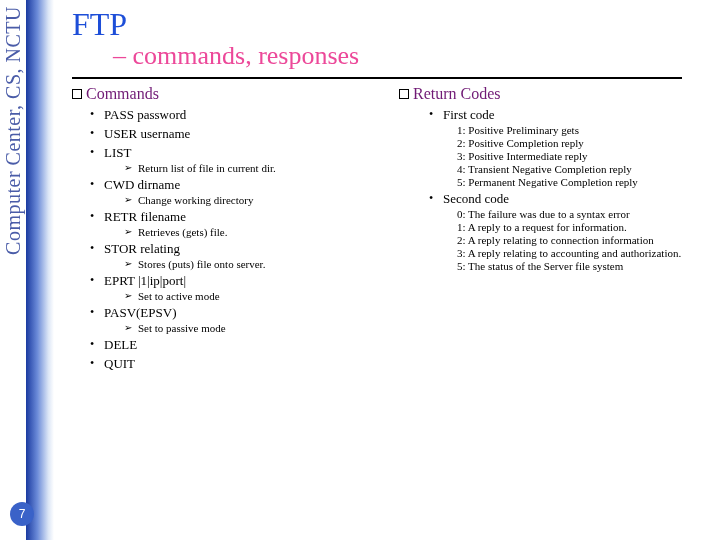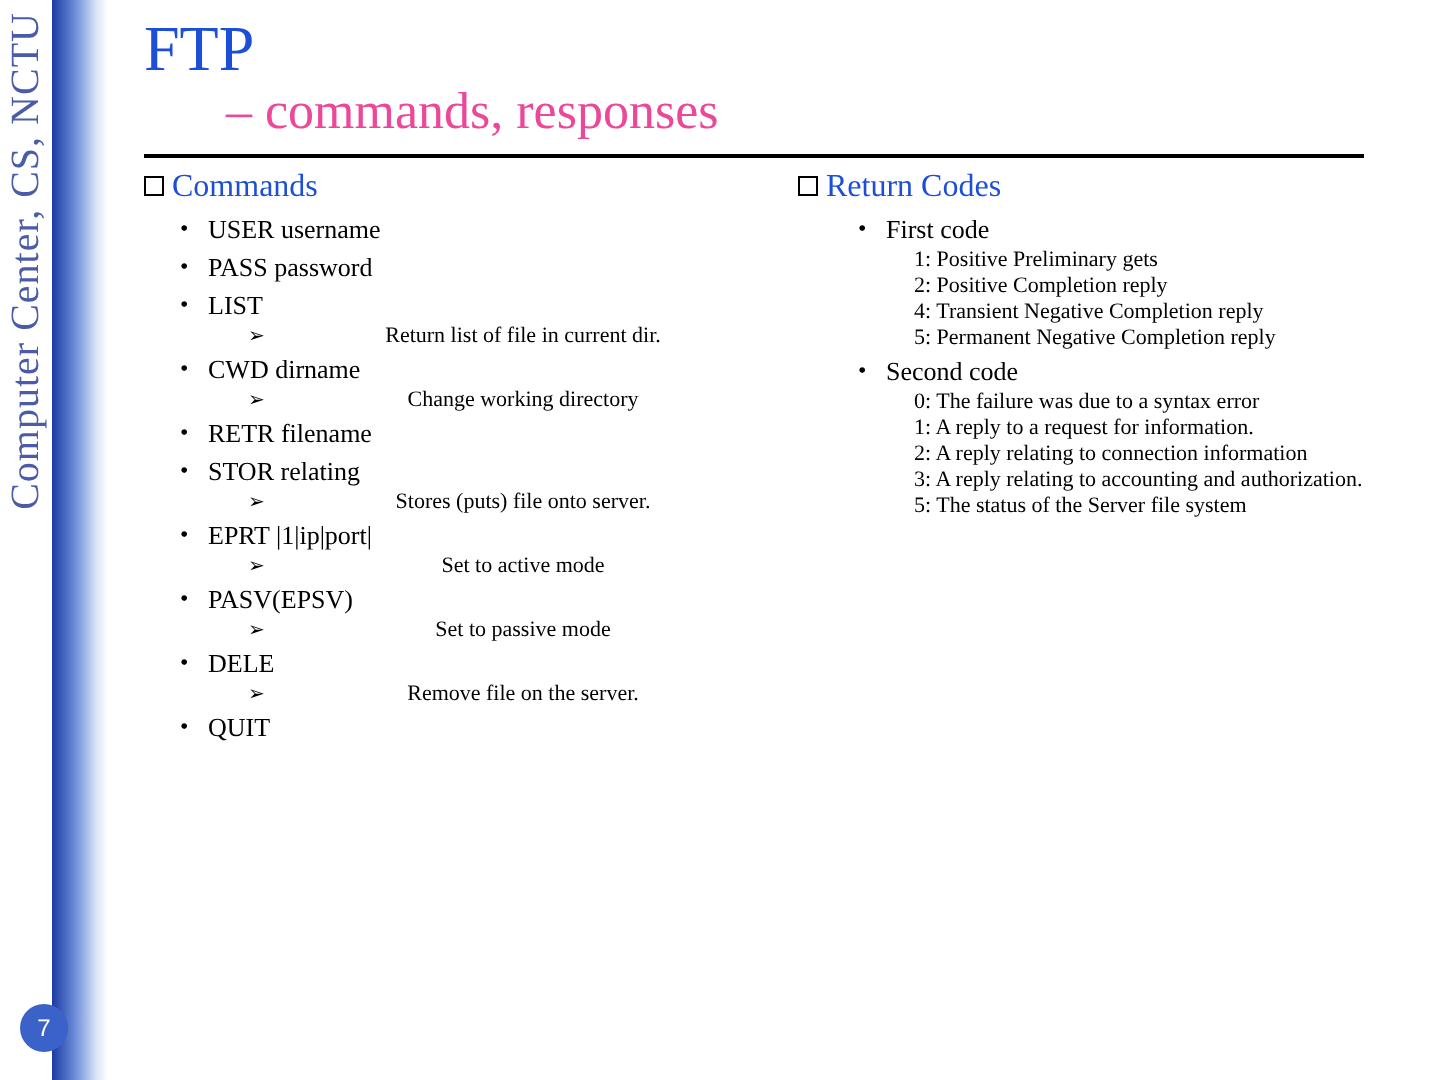--- a/index.html
+++ b/index.html
@@ -72,21 +72,21 @@
     width: 610px;
   }
   .cols {
     display: flex;
     gap: 14px;
     font-size: 12px;
   }
   .col { flex: 1 1 0; }
   .sec-head {
     font-size: 16px;
-    color: #1d4ed8;
+    color: #701a75;
     margin-bottom: 4px;
     font-family: "Times New Roman", serif;
   }
   .sec-head .sq {
     display: inline-block;
     width: 10px;
     height: 10px;
     border: 1.5px solid #000;
     margin-right: 4px;
     position: relative;
@@ -95,21 +95,21 @@
   ul.top { list-style: none; padding-left: 18px; }
   ul.top > li { position: relative; padding-left: 14px; margin: 3px 0; }
   ul.top > li::before {
     content: "•";
     position: absolute;
     left: 0;
     top: 0;
     font-size: 12px;
   }
   ul.sub { list-style: none; padding-left: 20px; margin-top: 1px; }
-  ul.sub > li { position: relative; padding-left: 14px; margin: 1px 0; font-size: 11px; text-align: center; }
+  ul.sub > li { position: relative; padding-left: 14px; margin: 1px 0; font-size: 11px; }
   ul.sub > li::before {
     content: "➢";
     position: absolute;
     left: 0;
     top: 0;
     font-size: 10px;
   }
   .codes { list-style: none; padding-left: 14px; font-size: 11px; }
   .codes li { margin: 1px 0; }
   .cmd-text { font-family: "Times New Roman", serif; font-size: 13px; }
@@ -123,65 +123,66 @@
 <div class="page-num">7</div>
 
 <div class="content">
   <div class="title-main">FTP</div>
   <div class="title-sub">– commands, responses</div>
   <hr class="hr">
   <div class="cols">
     <div class="col">
       <div class="sec-head"><span class="sq"></span><span>Commands</span></div>
       <ul class="top">
+        <li><span class="cmd-text">PASS password</span></li>
         <li><span class="cmd-text">USER username</span></li>
-        <li><span class="cmd-text">PASS password</span></li>
         <li><span class="cmd-text">LIST</span>
           <ul class="sub">
               <li>Return list of file in current dir.</li>
             </ul>
         </li>
         <li><span class="cmd-text">CWD dirname</span>
           <ul class="sub">
               <li>Change working directory</li>
             </ul>
         </li>
         <li><span class="cmd-text">RETR filename</span>
+          <ul class="sub">
+              <li>Retrieves (gets) file.</li>
+            </ul>
         </li>
         <li><span class="cmd-text">STOR relating</span>
           <ul class="sub">
               <li>Stores (puts) file onto server.</li>
             </ul>
         </li>
         <li><span class="cmd-text">EPRT |1|ip|port|</span>
           <ul class="sub">
               <li>Set to active mode</li>
             </ul>
         </li>
         <li><span class="cmd-text">PASV(EPSV)</span>
           <ul class="sub">
               <li>Set to passive mode</li>
             </ul>
         </li>
         <li><span class="cmd-text">DELE</span>
-          <ul class="sub">
-              <li>Remove file on the server.</li>
-            </ul>
         </li>
         <li><span class="cmd-text">QUIT</span></li>
       </ul>
     </div>
 
     <div class="col col-right">
       <div class="sec-head"><span class="sq"></span><span>Return Codes</span></div>
       <ul class="top">
         <li><span class="cmd-text">First code</span>
           <ul class="codes">
             <li>1: Positive Preliminary gets</li>
             <li>2: Positive Completion reply</li>
+            <li>3: Positive Intermediate reply</li>
             <li>4: Transient Negative Completion reply</li>
             <li>5: Permanent Negative Completion reply</li>
           </ul>
         </li>
         <li><span class="cmd-text">Second code</span>
           <ul class="codes">
             <li>0: The failure was due to a syntax error</li>
             <li>1: A reply to a request for information.</li>
             <li>2: A reply relating to connection information</li>
             <li>3: A reply relating to accounting and authorization.</li>

